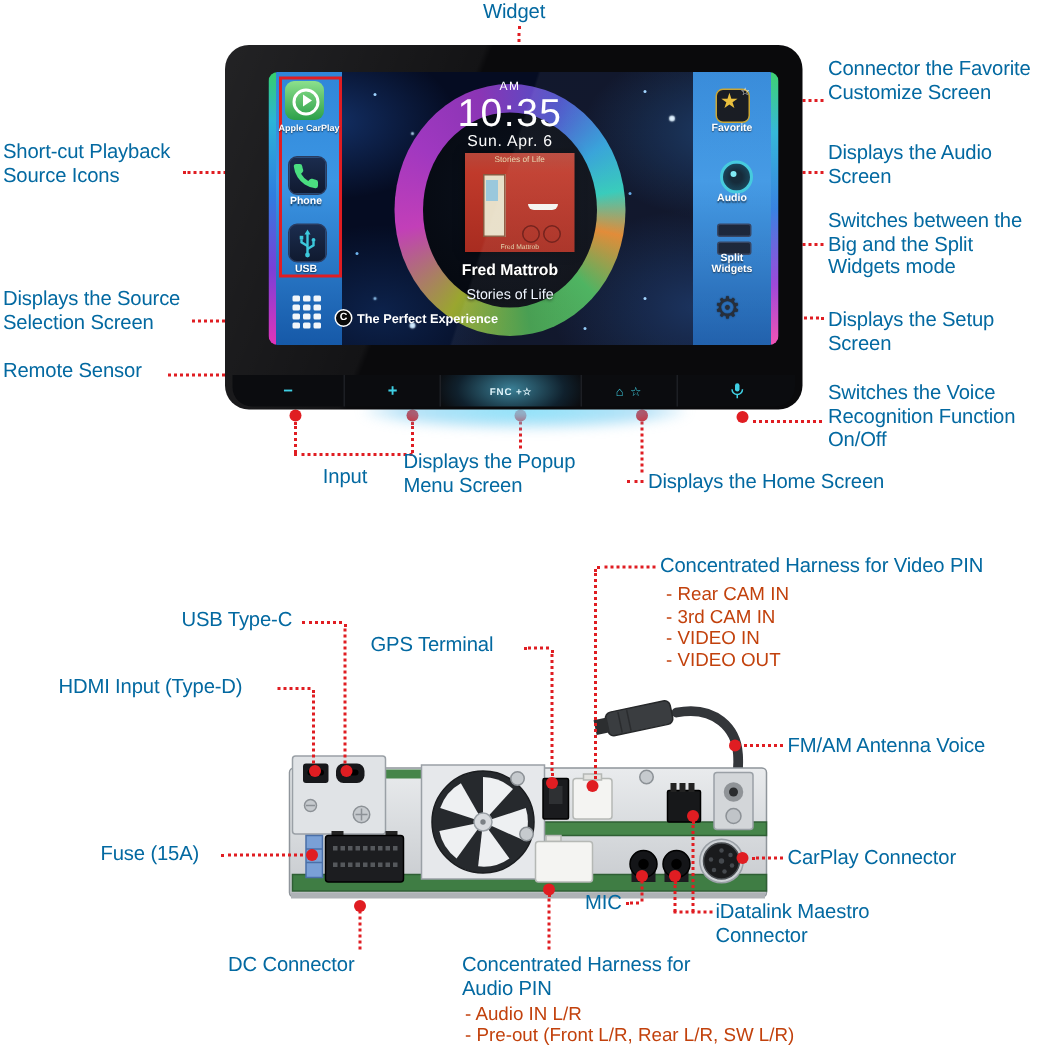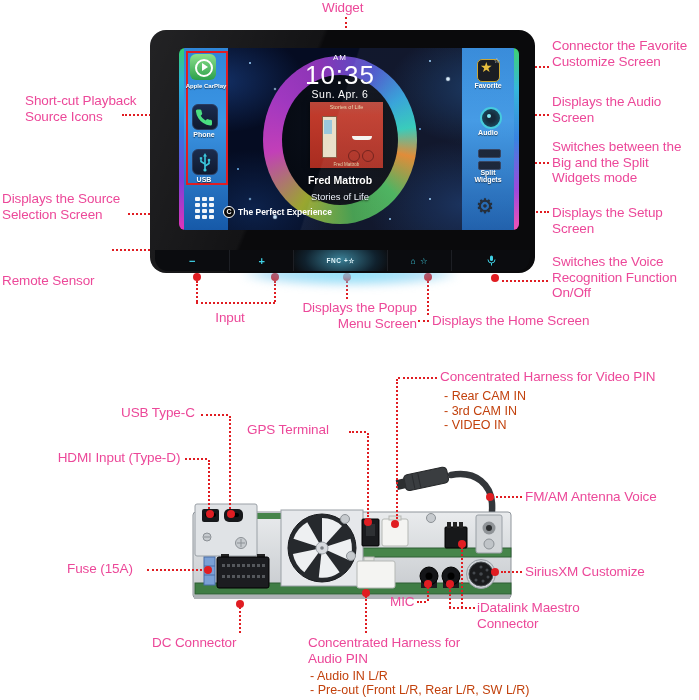--- a/index.html
+++ b/index.html
@@ -1,19 +1,19 @@
 <!DOCTYPE html>
 <html><head>
 <meta charset="utf-8">
 <style>
   html,body{margin:0;padding:0;background:#fff;}
   .canvas{position:relative;width:699px;height:700px;background:#fff;overflow:hidden;
           font-family:"Liberation Sans",sans-serif;}
   .abs{position:absolute;}
-  .lbl{position:absolute;font-size:13.5px;line-height:15.5px;color:#ec4899;letter-spacing:-0.1px;}
+  .lbl{position:absolute;font-size:13.5px;line-height:15.5px;color:#0369a1;letter-spacing:-0.1px;}
   .sub{position:absolute;font-size:12.5px;line-height:14.5px;color:#c2410c;}
   .hd{position:absolute;border-top:2px dotted #e01d22;height:0;}
   .vd{position:absolute;border-left:2px dotted #e01d22;width:0;}
   .dot{position:absolute;width:8px;height:8px;border-radius:50%;background:#e01d22;}
   
   .unit{position:absolute;left:150px;top:30px;width:385px;height:243px;background:#0a0a0c;
         border-radius:16px;z-index:2;}
   .unit::before{content:'';position:absolute;inset:0;border-radius:inherit;
         background:linear-gradient(112deg,rgba(255,255,255,.10) 0%,rgba(255,255,255,.04) 36%,rgba(255,255,255,0) 37%);}
   .screen{position:absolute;left:29px;top:18px;width:340px;height:182px;border-radius:6px;overflow:hidden;
@@ -212,29 +212,29 @@
       <div class="cell c5">
         <svg width="9" height="11" viewBox="0 0 9 11">
           <rect x="3" y="0.5" width="3" height="5.5" rx="1.5" fill="#3fd0e4"></rect>
           <path d="M1 4.5a3.5 3.5 0 0 0 7 0" stroke="#3fd0e4" fill="none"></path>
           <line x1="4.5" y1="8" x2="4.5" y2="10.5" stroke="#3fd0e4"></line>
         </svg>
       </div>
     </div>
   </div>
 
-  <div class="lbl" style="left:2px;top:93px;width:133px;margin-left:23px;">Short-cut Playback Source Icons</div>
+  <div class="lbl" style="left:2px;top:93px;width:133px;">Short-cut Playback Source Icons</div>
   <i class="hd" style="left:122px;top:114px;width:60px;"></i>
   <i class="dot" style="left:183px;top:112px;"></i>
 
   <div class="lbl" style="left:2px;top:191px;width:140px;">Displays the Source Selection Screen</div>
   <i class="hd" style="left:128px;top:213px;width:54px;"></i>
   <i class="dot" style="left:183px;top:212px;"></i>
 
-  <div class="lbl" style="left:2px;top:239px;width:120px;margin-top:34px;">Remote Sensor</div>
+  <div class="lbl" style="left:2px;top:239px;width:120px;">Remote Sensor</div>
   <i class="hd" style="left:112px;top:249px;width:54px;"></i>
   <i class="dot" style="left:168px;top:247px;"></i>
 
   <div class="lbl" style="left:552px;top:38px;width:146px;">Connector the Favorite Customize Screen</div>
   <i class="dot" style="left:501px;top:63px;"></i>
   <i class="hd" style="left:511px;top:66px;width:38px;"></i>
 
   <div class="lbl" style="left:552px;top:94px;width:146px;">Displays the Audio Screen</div>
   <i class="dot" style="left:501px;top:111px;"></i>
   <i class="hd" style="left:511px;top:114px;width:38px;"></i>
@@ -253,21 +253,21 @@
 
   <i class="dot" style="left:193px;top:273px;"></i>
   <i class="vd" style="left:196px;top:281px;height:21px;"></i>
   <i class="dot" style="left:271px;top:273px;"></i>
   <i class="vd" style="left:274px;top:281px;height:21px;"></i>
   <i class="hd" style="left:196px;top:302px;width:79px;"></i>
   <div class="lbl" style="left:194px;top:310px;width:72px;text-align:center;">Input</div>
 
   <i class="dot" style="left:343px;top:273px;"></i>
   <i class="vd" style="left:346px;top:281px;height:18px;"></i>
-  <div class="lbl" style="left:279px;top:300px;width:138px;text-align:right;">Displays the Popup Menu Screen</div>
+  <div class="lbl" style="left:269px;top:300px;width:138px;">Displays the Popup Menu Screen</div>
 
   <i class="dot" style="left:424px;top:273px;"></i>
   <i class="vd" style="left:427px;top:281px;height:34px;"></i>
   <i class="hd" style="left:418px;top:320px;width:11px;"></i>
   <div class="lbl" style="left:432px;top:313px;width:180px;">Displays the Home Screen</div>
 
   <svg class="abs" style="left:185px;top:458px;" width="330" height="150" viewBox="0 0 330 150">
     <defs>
       <linearGradient id="bodyg" x1="0" y1="0" x2="0" y2="1">
         <stop offset="0" stop-color="#e9ebed"></stop>
@@ -397,49 +397,50 @@
         <circle cx="296" cy="116" r="1.8"></circle>
       </g>
     </g>
   </svg>
 
   <div class="lbl" style="left:440px;top:369px;width:260px;">Concentrated Harness for Video PIN</div>
   <div class="sub" style="left:444px;top:389px;width:200px;">
     <div>-  Rear CAM IN</div>
     <div>-  3rd CAM IN</div>
     <div>-  VIDEO IN</div>
+    <div>-  VIDEO OUT</div>
   </div>
   <i class="hd" style="left:398px;top:377px;width:39px;"></i>
   <i class="vd" style="left:396px;top:379px;height:140px;"></i>
   <i class="dot" style="left:391px;top:520px;"></i>
 
   <div class="lbl" style="left:121px;top:405px;width:110px;">USB Type-C</div>
   <i class="hd" style="left:201px;top:414px;width:27px;"></i>
   <i class="vd" style="left:229px;top:416px;height:93px;"></i>
   <i class="dot" style="left:227px;top:510px;"></i>
 
   <div class="lbl" style="left:247px;top:422px;width:110px;">GPS Terminal</div>
   <i class="hd" style="left:349px;top:431px;width:17px;"></i>
   <i class="vd" style="left:367px;top:433px;height:84px;"></i>
   <i class="dot" style="left:364px;top:518px;"></i>
 
-  <div class="lbl" style="left:39px;top:450px;width:160px;text-align:center;">HDMI Input (Type-D)</div>
+  <div class="lbl" style="left:39px;top:450px;width:160px;">HDMI Input (Type-D)</div>
   <i class="hd" style="left:185px;top:458px;width:22px;"></i>
   <i class="vd" style="left:208px;top:460px;height:49px;"></i>
   <i class="dot" style="left:206px;top:510px;"></i>
 
   <div class="lbl" style="left:525px;top:489px;width:170px;">FM/AM Antenna Voice</div>
   <i class="dot" style="left:486px;top:493px;"></i>
   <i class="hd" style="left:496px;top:496px;width:26px;"></i>
 
   <div class="lbl" style="left:67px;top:561px;width:90px;">Fuse (15A)</div>
   <i class="hd" style="left:147px;top:569px;width:55px;"></i>
   <i class="dot" style="left:204px;top:566px;"></i>
 
-  <div class="lbl" style="left:525px;top:564px;width:170px;">SiriusXM Customize</div>
+  <div class="lbl" style="left:525px;top:564px;width:170px;">CarPlay Connector</div>
   <i class="dot" style="left:491px;top:568px;"></i>
   <i class="hd" style="left:501px;top:571px;width:21px;"></i>
 
   <div class="lbl" style="left:390px;top:594px;width:40px;">MIC</div>
   <i class="dot" style="left:424px;top:580px;"></i>
   <i class="vd" style="left:427px;top:587px;height:14px;"></i>
   <i class="hd" style="left:417px;top:601px;width:9px;"></i>
 
   <div class="lbl" style="left:477px;top:600px;width:130px;">iDatalink Maestro Connector</div>
   <i class="dot" style="left:458px;top:540px;"></i>

